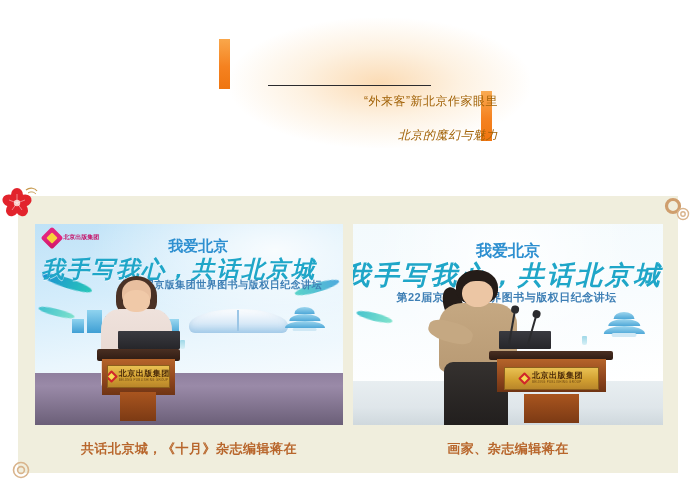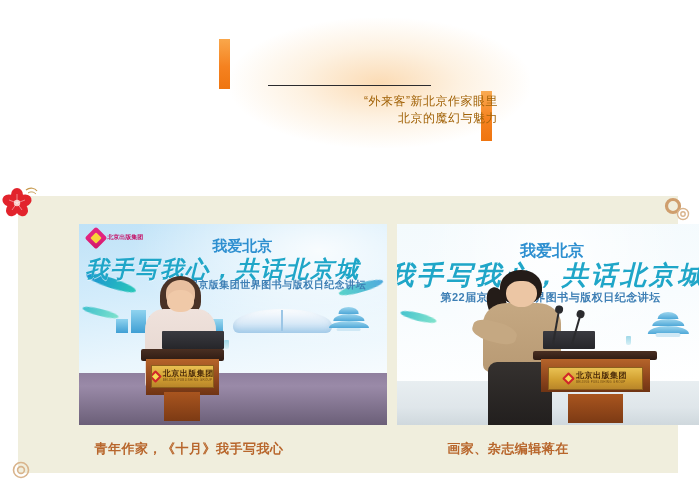--- a/index.html
+++ b/index.html
@@ -74,21 +74,21 @@
   .subtitle-1, .subtitle-2 {
     position: absolute;
     width: 300px;
     text-align: right;
     font-size: 12px;
     color: #a16207;
     letter-spacing: 0.5px;
     white-space: nowrap;
   }
   .subtitle-1 { left: 198px; top: 93px; }
-  .subtitle-2 { left: 198px; top: 110px; }
+  .subtitle-2 { left: 198px; top: 127px; font-style: italic; }
 
   
   .panel {
     position: absolute;
     left: 18px; top: 196px;
     width: 660px; height: 277px;
     background: #f0eedd;
   }
 
   
@@ -108,21 +108,20 @@
     width: 20px; height: 20px;
   }
 
   
   .photo {
     position: absolute;
     top: 224px;
     height: 201px;
     overflow: hidden;
     background: #cfe6f6;
-    margin-left: 44px;
   }
   .photo-left  { left: 35px;  width: 308px; }
   .photo-right { left: 353px; width: 310px; }
 
   
   .backdrop {
     position: absolute;
     left: 0; top: 0; right: 0;
     height: 74%;
   }
@@ -612,16 +611,16 @@
       <span class="plaque">
         <span class="plaque-mark"></span>
         <span class="plaque-text">
           <b>北京出版集团</b>
           <small>BEIJING PUBLISHING GROUP</small>
         </span>
       </span>
     </div>
   </div>
 
-  <div class="caption caption-left">青年作家，《十月》我手写我心</div>
+  <div class="caption caption-left">共话北京城，《十月》杂志编辑蒋在</div>
   <div class="caption caption-right">画家、杂志编辑蒋在</div>
 
 </div>
 
 </body></html>

